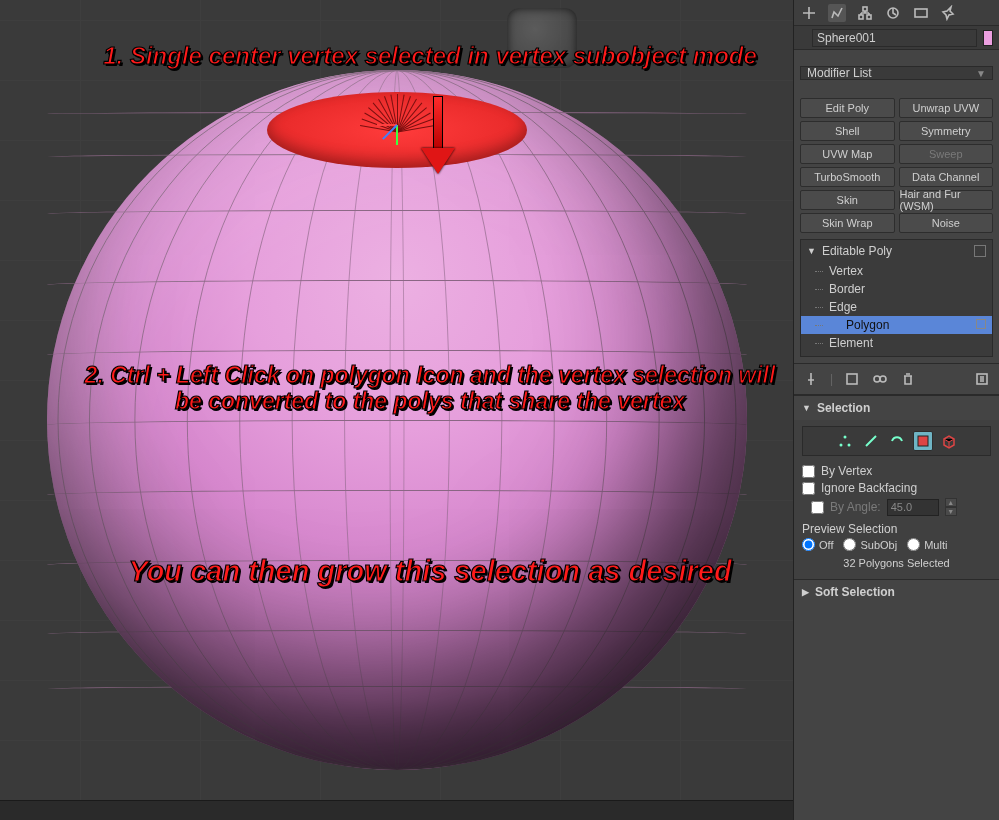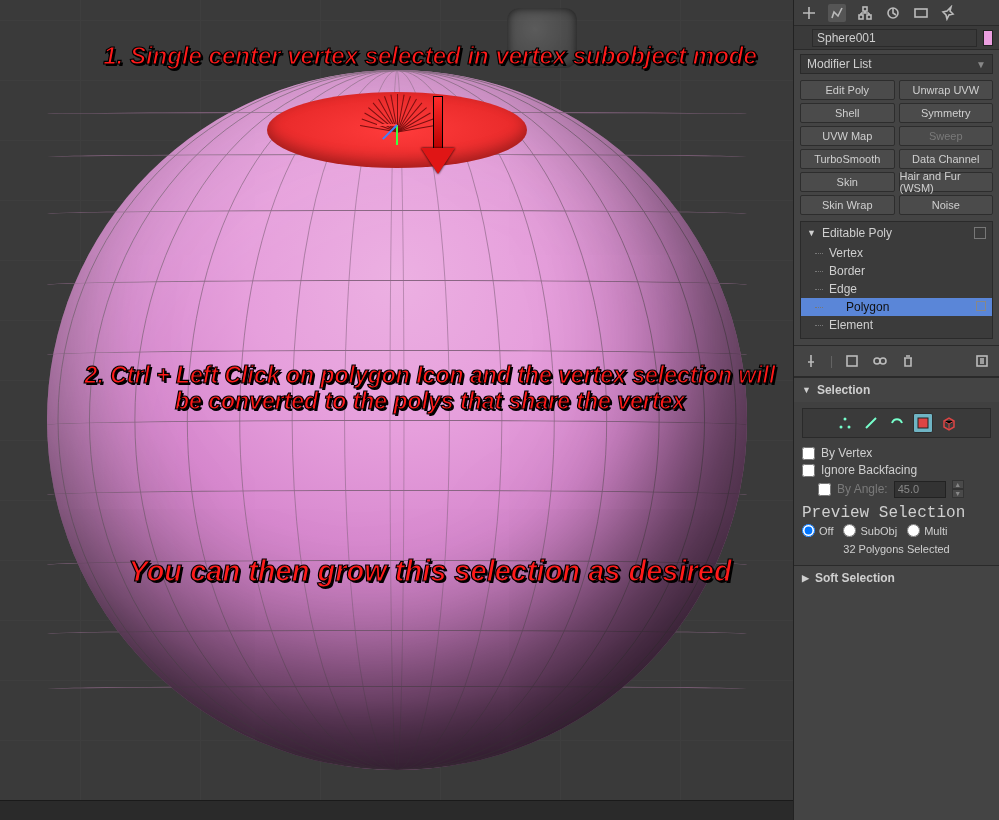--- a/index.html
+++ b/index.html
@@ -57,21 +57,21 @@
 .panel { position:absolute; right:0; top:0; width:206px; height:820px; background:#444; color:#cfcfcf; font-size:12px; border-left:1px solid #222; }
 .row { display:flex; align-items:center; }
 .toolbar-top { height:26px; background:#3e3e3e; padding:0 6px; gap:10px; border-bottom:1px solid #2a2a2a; }
 .ticon { width:18px; height:18px; display:flex; align-items:center; justify-content:center; color:#bbb; font-size:14px; cursor:pointer; }
 .ticon svg { width:16px; height:16px; stroke:#bbb; fill:none; stroke-width:1.6; }
 
 .name-row { height:24px; background:#3a3a3a; margin:0; padding:0 6px; gap:6px; border-bottom:1px solid #2a2a2a; }
 .name-input { flex:1; background:#3a3a3a; border:1px solid #2a2a2a; color:#cfcfcf; height:18px; padding:0 4px; font-size:12px;margin-left:12px; }
 .swatch { width:16px; height:16px; background:#ec9fe0; border:1px solid #222; cursor:pointer; }
 
-.drop { height:20px; background:#3a3a3a; border:1px solid #2a2a2a; margin:4px 6px; padding:0 6px; display:flex; align-items:center; justify-content:space-between; cursor:pointer; }
+.drop { height:14px; background:#3a3a3a; border:1px solid #2a2a2a; margin:16px 6px; padding:0 6px; display:flex; align-items:center; justify-content:space-between; cursor:pointer; }
 .drop .chev { font-size:10px; color:#888; }
 
 .btn-grid { display:grid; grid-template-columns:1fr 1fr; gap:3px 4px; padding:2px 6px 6px; }
 .mbtn { background:#4b4b4b; border:1px solid #2d2d2d; color:#cfcfcf; font-size:11px; height:20px; display:flex; align-items:center; justify-content:center; cursor:pointer; border-radius:2px; }
 .mbtn.disabled { color:#7a7a7a; }
 
 .stack { background:#3b3b3b; margin:0 6px 6px; border:1px solid #2a2a2a; }
 .stack-head { display:flex; align-items:center; padding:4px 6px; gap:6px; cursor:pointer; }
 .stack-head .tri { font-size:9px; }
 .stack-head .eye { margin-left:auto; width:12px; height:12px; border:1px solid #777; }
@@ -89,30 +89,30 @@
 .rollup-h .tri { font-size:9px; }
 .rollup-c { padding:6px 8px 10px; background:#404040; }
 
 .sub-icons { background:#3a3a3a; border:1px solid #2a2a2a; display:flex; gap:6px; padding:4px 6px; margin-bottom:8px; justify-content:center; }
 .sub-icons .sicon { width:20px; height:20px; display:flex; align-items:center; justify-content:center; border:1px solid transparent; border-radius:2px; cursor:pointer; }
 .sub-icons .sicon.active { background:#6fb4c4; border-color:#2d2d2d; }
 .sub-icons svg { width:16px; height:16px; }
 
 .chk { display:flex; align-items:center; gap:6px; margin:3px 0; }
 .chk input { accent-color:#888; }
-.spin { display:flex; align-items:center; gap:6px; margin:3px 16px; }
+.spin { display:flex; align-items:center; gap:6px; margin:3px 9px; }
 .spin input[type=text] { width:52px; background:#333; border:1px solid #222; color:#888; height:17px; padding:0 3px; font-size:11px; }
 .spin .arrows { width:12px; display:flex; flex-direction:column; }
 .spin .arrows span { font-size:7px; line-height:7px; text-align:center; color:#888; border:1px solid #333; background:#4a4a4a; cursor:pointer; }
 
 .pair { display:grid; grid-template-columns:1fr 1fr; gap:4px; margin:4px 0; }
 .sbtn { background:#4b4b4b; border:1px solid #2d2d2d; color:#cfcfcf; height:19px; font-size:11px; display:flex; align-items:center; justify-content:center; border-radius:2px; cursor:pointer; }
 .sbtn.dis { color:#7a7a7a; }
 
-.preview-lbl { margin-top:6px; font-size:16px;font-family:Liberation Mono, monospace; }
+.preview-lbl { margin-top:6px; font-size:12px; }
 .radio-row { display:flex; gap:10px; margin:2px 0 6px; }
 .radio-row label { display:flex; gap:4px; align-items:center; font-size:11px; }
 .status { text-align:center; font-size:11px; margin-top:4px; }
 
 .disabled-text { color:#7a7a7a; }
 </style>
 </head>
 <body>
 
 <div class="viewport">

